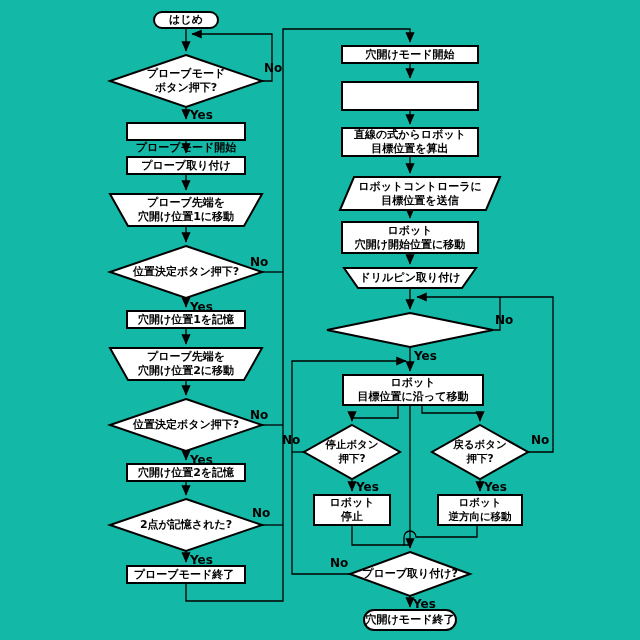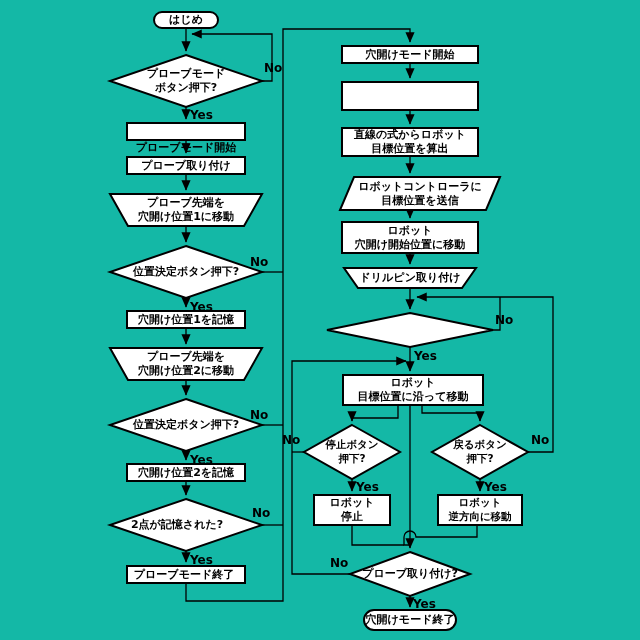--- a/index.html
+++ b/index.html
@@ -106,21 +106,21 @@
 <div class="lbl" style="left:186px;top:148px;">プローブモード開始</div>
 <div class="lbl" style="left:186px;top:166px;">プローブ取り付け</div>
 <div class="lbl" style="left:186px;top:210px;">プローブ先端を
 穴開け位置1に移動</div>
 <div class="lbl" style="left:186px;top:272px;">位置決定ボタン押下?</div>
 <div class="lbl" style="left:186px;top:320px;">穴開け位置1を記憶</div>
 <div class="lbl" style="left:186px;top:364px;">プローブ先端を
 穴開け位置2に移動</div>
 <div class="lbl" style="left:186px;top:425px;">位置決定ボタン押下?</div>
 <div class="lbl" style="left:186px;top:473px;">穴開け位置2を記憶</div>
-<div class="lbl" style="left:177px;top:525px;">2点が記憶された?</div>
+<div class="lbl" style="left:186px;top:525px;">2点が記憶された?</div>
 <div class="lbl" style="left:184px;top:575px;">プローブモード終了</div>
 
 <div class="lbl" style="left:410px;top:55px;">穴開けモード開始</div>
 <div class="lbl" style="left:420px;top:194px;">ロボットコントローラに
 目標位置を送信</div>
 <div class="lbl" style="left:410px;top:142px;">直線の式からロボット
 目標位置を算出</div>
 <div class="lbl" style="left:410px;top:238px;">ロボット
 穴開け開始位置に移動</div>
 <div class="lbl" style="left:410px;top:278px;">ドリルピン取り付け</div>

